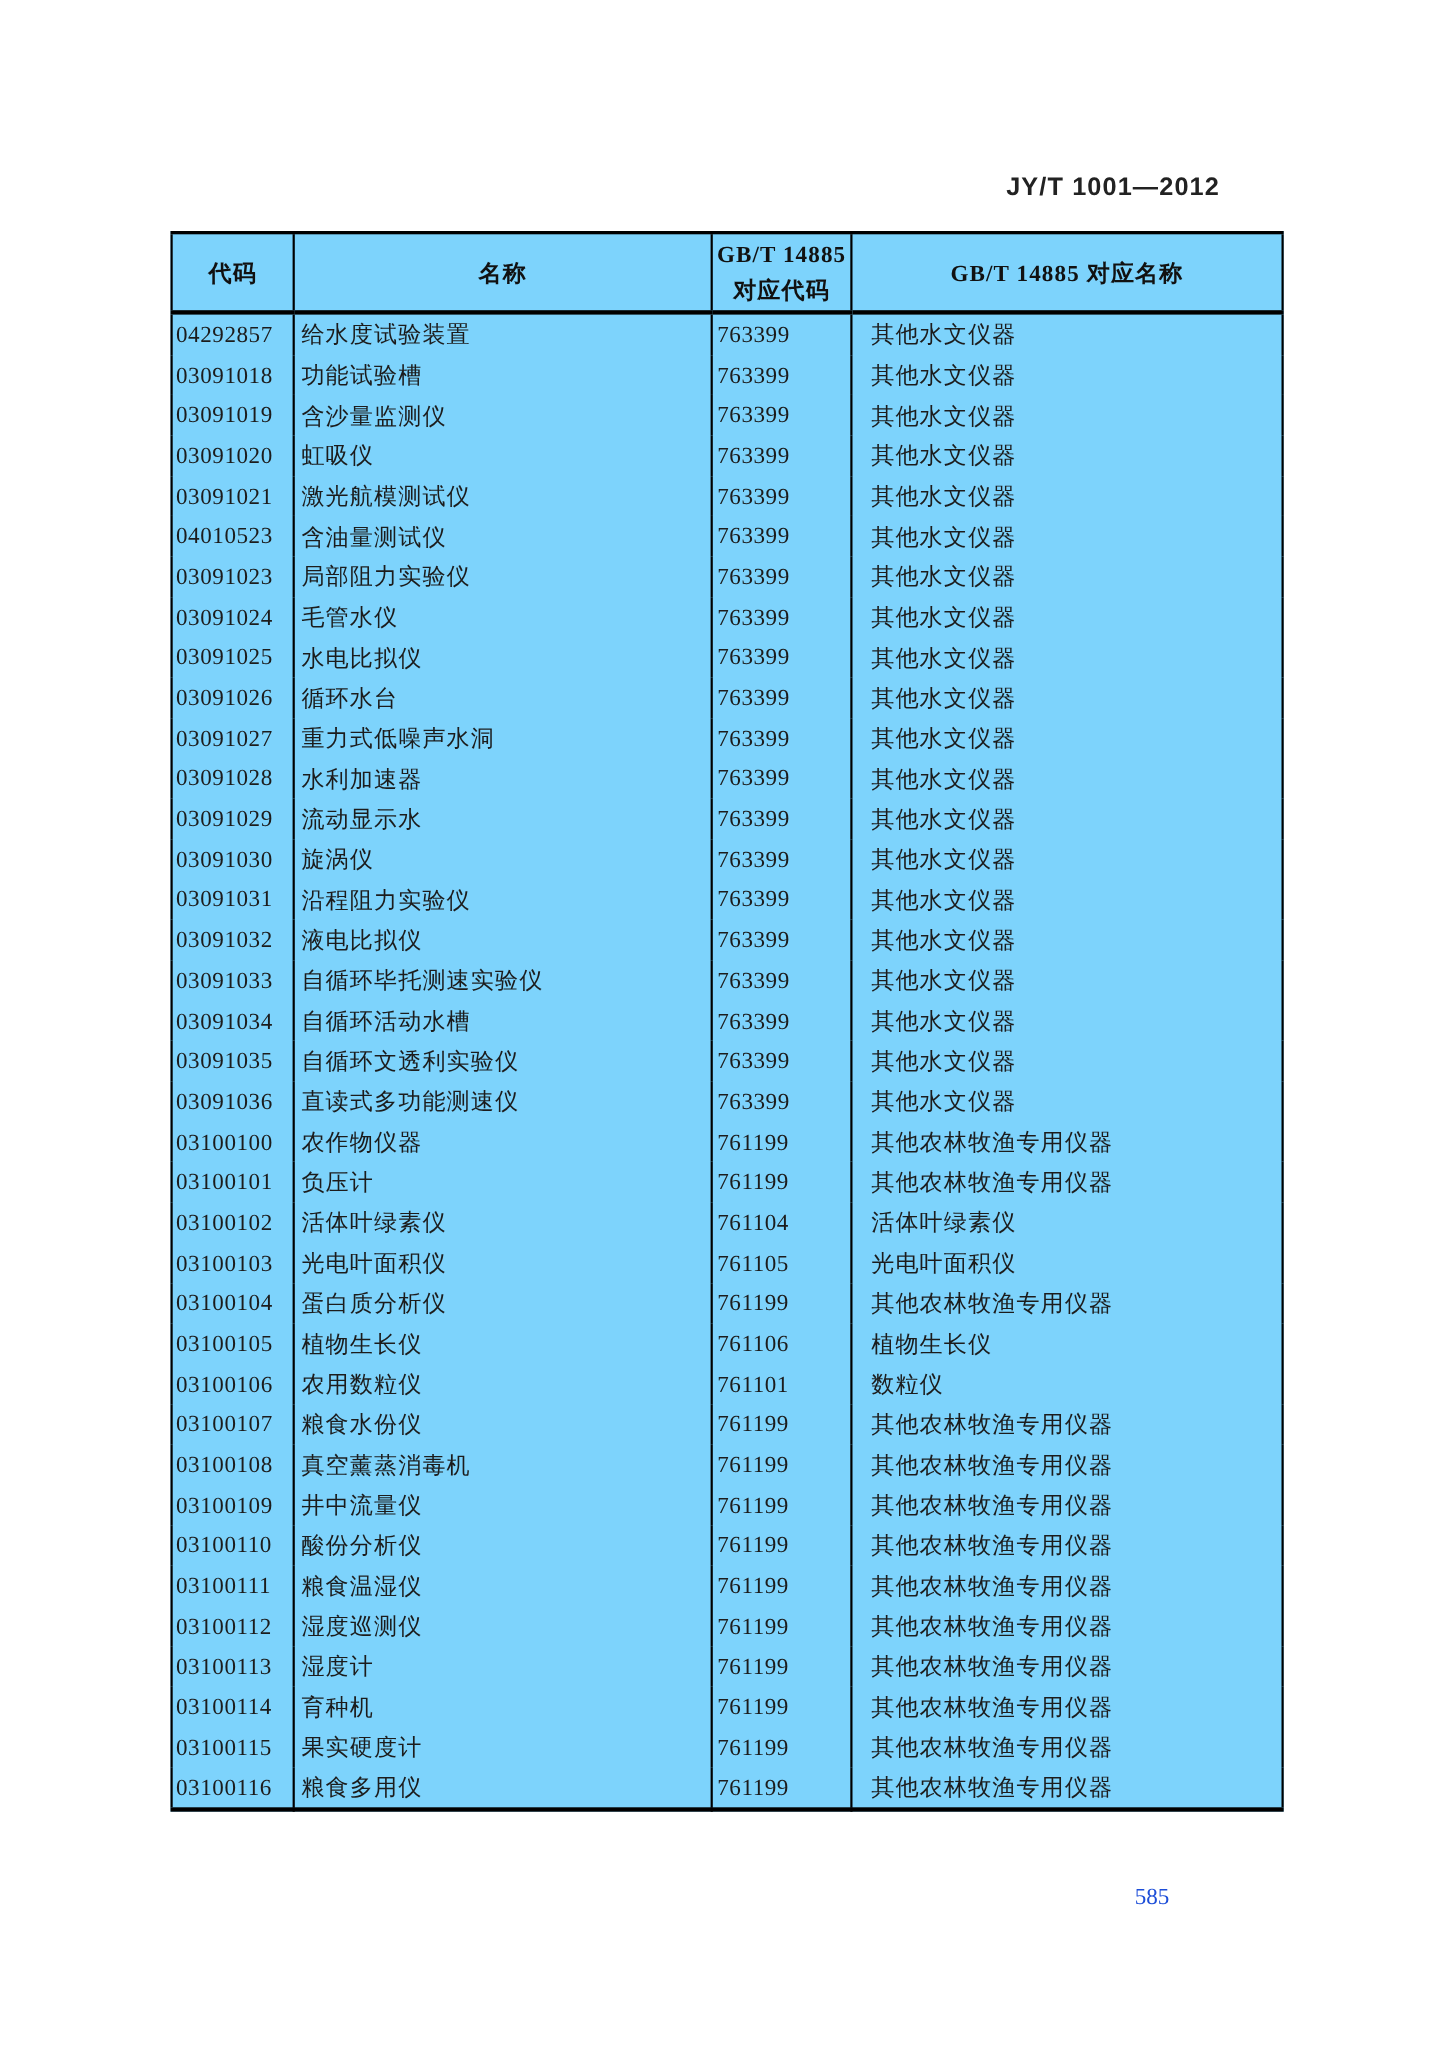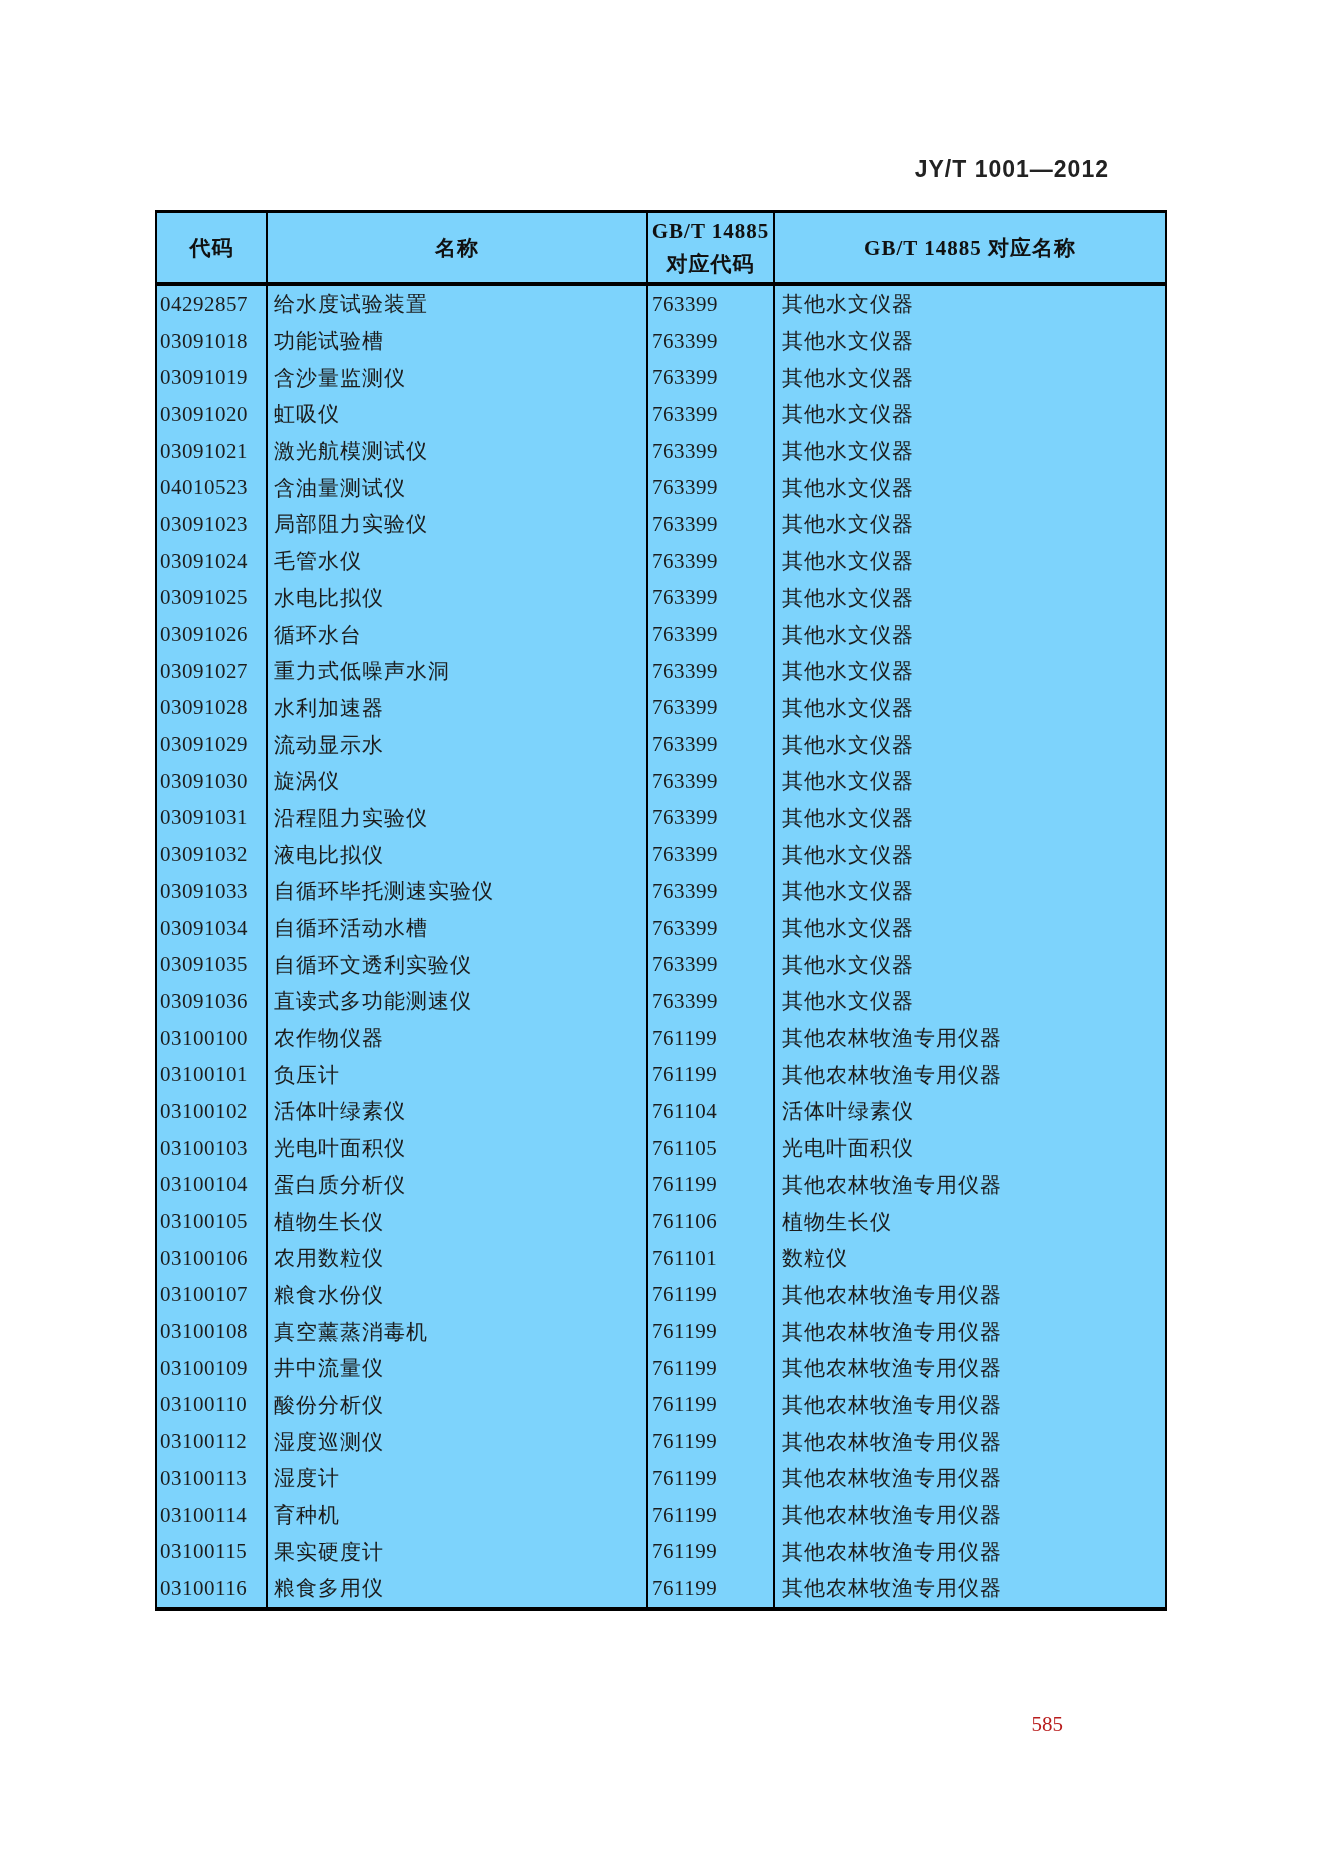--- a/index.html
+++ b/index.html
@@ -67,28 +67,28 @@
     height: 36.7px;
     padding: 0 0 0 4px;
     white-space: nowrap;
     overflow: hidden;
     color: #1c1c1c;
   }
   table.code-table td:first-child { border-left: none; }
   table.code-table td.c0 { padding-left: 3px; letter-spacing: 0.5px; }
   table.code-table td.c1 { padding-left: 6px; letter-spacing: 1px; }
   table.code-table td.c2 { padding-left: 4px; letter-spacing: 0.5px; }
-  table.code-table td.c3 { padding-left: 7px; letter-spacing: 1px; }
+  table.code-table td.c3 { padding-left: 17px; letter-spacing: 1px; }
 
   .page-number {
     position: absolute;
     top: 1712px;
     right: 148px;
     font-size: 21px;
-    color: #b91c1c;
+    color: #1d4ed8;
   }
 </style>
 </head>
 <body>
 
 <div class="page">
 
   <div class="std-number">JY/T 1001—2012</div>
 
   <table class="code-table">
@@ -290,20 +290,26 @@
           <td class="c2">761199</td>
           <td class="c3">其他农林牧渔专用仪器</td>
         </tr>
         <tr>
           <td class="c0">03100110</td>
           <td class="c1">酸份分析仪</td>
           <td class="c2">761199</td>
           <td class="c3">其他农林牧渔专用仪器</td>
         </tr>
         <tr>
+          <td class="c0">03100111</td>
+          <td class="c1">粮食温湿仪</td>
+          <td class="c2">761199</td>
+          <td class="c3">其他农林牧渔专用仪器</td>
+        </tr>
+        <tr>
           <td class="c0">03100112</td>
           <td class="c1">湿度巡测仪</td>
           <td class="c2">761199</td>
           <td class="c3">其他农林牧渔专用仪器</td>
         </tr>
         <tr>
           <td class="c0">03100113</td>
           <td class="c1">湿度计</td>
           <td class="c2">761199</td>
           <td class="c3">其他农林牧渔专用仪器</td>

